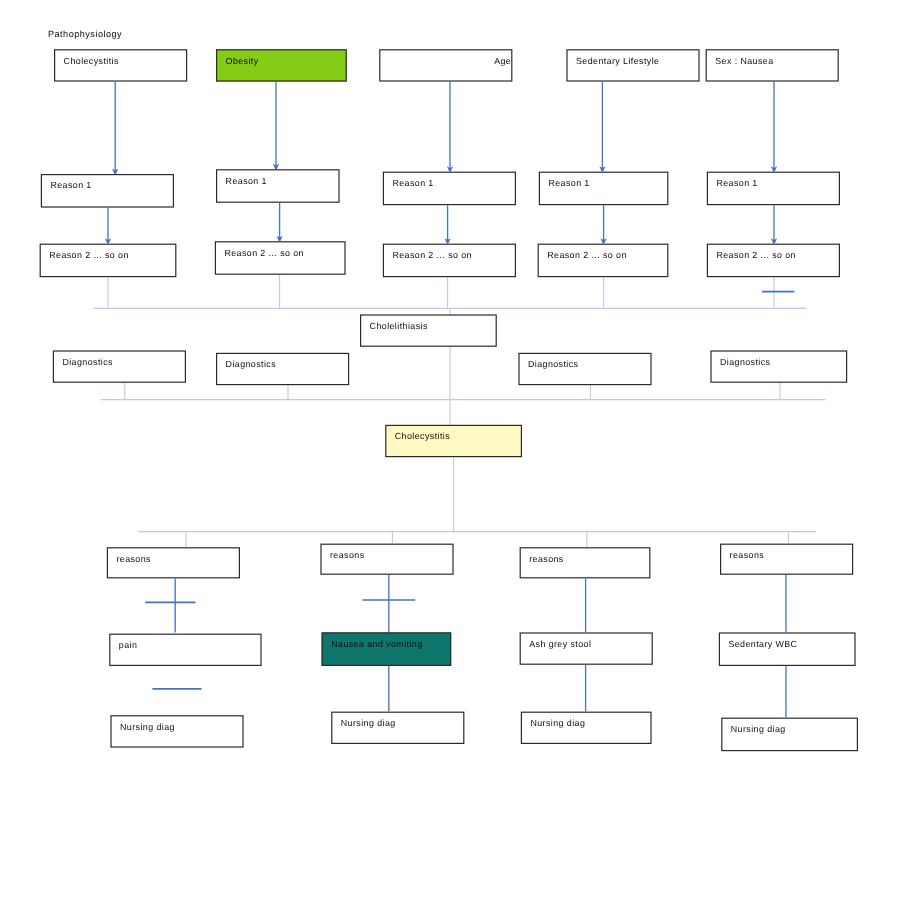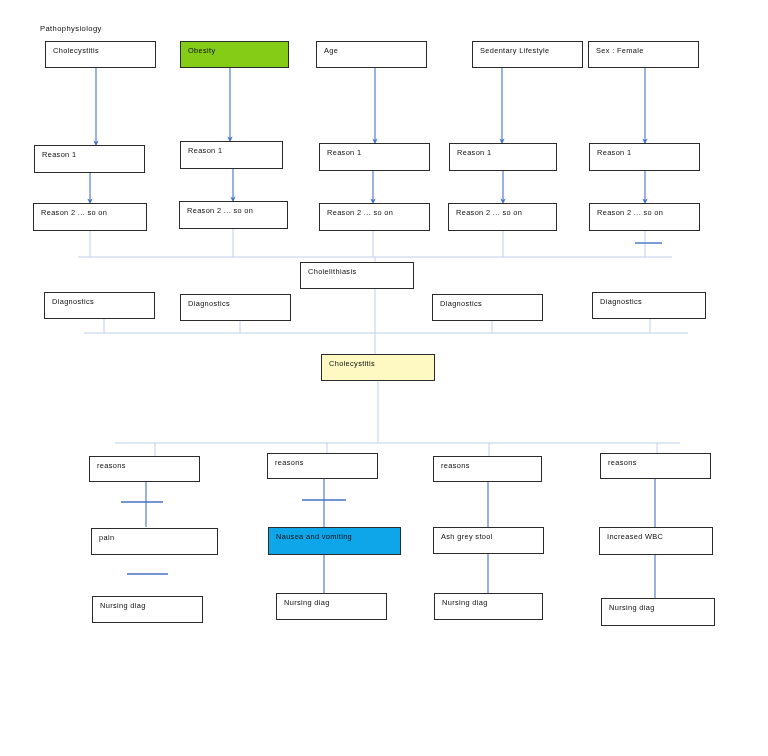--- a/index.html
+++ b/index.html
@@ -109,23 +109,23 @@
         <line x1="635" y1="243" x2="662" y2="243" stroke="#4472c4" stroke-width="1.4"></line>
         <line x1="121" y1="502" x2="163" y2="502" stroke="#4472c4" stroke-width="1.4"></line>
         <line x1="302" y1="500" x2="346" y2="500" stroke="#4472c4" stroke-width="1.4"></line>
         <line x1="127" y1="574" x2="168" y2="574" stroke="#4472c4" stroke-width="1.4"></line>
       </g>
   </svg>
 
   <div id="node-layer">
       <div class="node" style="left: 45px; top: 41px; width: 111px; height: 27px; border-color: rgb(43, 43, 43); background: rgb(255, 255, 255); color: rgb(13, 13, 13);">Cholecystitis</div>
       <div class="node" style="left: 180px; top: 41px; width: 109px; height: 27px; border-color: rgb(43, 43, 43); background: #84cc16; color: rgb(13, 13, 13);">Obesity</div>
-      <div class="node" style="left: 316px; top: 41px; width: 111px; height: 27px; border-color: rgb(43, 43, 43); background: rgb(255, 255, 255); color: rgb(13, 13, 13);">Age</div>
+      <div class="node" style="left: 316px; top: 41px; width: 111px; height: 27px; border-color: rgb(43, 43, 43); background: rgb(255, 255, 255); color: rgb(13, 13, 13); text-align: right;">Age</div>
       <div class="node" style="left: 448px; top: 41px; width: 111px; height: 27px; border-color: rgb(43, 43, 43); background: rgb(255, 255, 255); color: rgb(13, 13, 13); margin-left: 24px;">Sedentary Lifestyle</div>
-      <div class="node" style="left: 588px; top: 41px; width: 111px; height: 27px; border-color: rgb(43, 43, 43); background: rgb(255, 255, 255); color: rgb(13, 13, 13);">Sex : Female</div>
+      <div class="node" style="left: 588px; top: 41px; width: 111px; height: 27px; border-color: rgb(43, 43, 43); background: rgb(255, 255, 255); color: rgb(13, 13, 13);">Sex : Nausea</div>
       <div class="node" style="left: 34px; top: 145px; width: 111px; height: 28px; border-color: rgb(43, 43, 43); background: rgb(255, 255, 255); color: rgb(13, 13, 13);">Reason 1</div>
       <div class="node" style="left: 180px; top: 141px; width: 103px; height: 28px; border-color: rgb(43, 43, 43); background: rgb(255, 255, 255); color: rgb(13, 13, 13);">Reason 1</div>
       <div class="node" style="left: 319px; top: 143px; width: 111px; height: 28px; border-color: rgb(43, 43, 43); background: rgb(255, 255, 255); color: rgb(13, 13, 13);">Reason 1</div>
       <div class="node" style="left: 449px; top: 143px; width: 108px; height: 28px; border-color: rgb(43, 43, 43); background: rgb(255, 255, 255); color: rgb(13, 13, 13);">Reason 1</div>
       <div class="node" style="left: 589px; top: 143px; width: 111px; height: 28px; border-color: rgb(43, 43, 43); background: rgb(255, 255, 255); color: rgb(13, 13, 13);">Reason 1</div>
       <div class="node" style="left: 33px; top: 203px; width: 114px; height: 28px; border-color: rgb(43, 43, 43); background: rgb(255, 255, 255); color: rgb(13, 13, 13);">Reason 2 ... so on</div>
       <div class="node" style="left: 179px; top: 201px; width: 109px; height: 28px; border-color: rgb(43, 43, 43); background: rgb(255, 255, 255); color: rgb(13, 13, 13);">Reason 2 ... so on</div>
       <div class="node" style="left: 319px; top: 203px; width: 111px; height: 28px; border-color: rgb(43, 43, 43); background: rgb(255, 255, 255); color: rgb(13, 13, 13);">Reason 2 ... so on</div>
       <div class="node" style="left: 448px; top: 203px; width: 109px; height: 28px; border-color: rgb(43, 43, 43); background: rgb(255, 255, 255); color: rgb(13, 13, 13);">Reason 2 ... so on</div>
       <div class="node" style="left: 589px; top: 203px; width: 111px; height: 28px; border-color: rgb(43, 43, 43); background: rgb(255, 255, 255); color: rgb(13, 13, 13);">Reason 2 ... so on</div>
@@ -133,22 +133,22 @@
       <div class="node" style="left: 44px; top: 292px; width: 111px; height: 27px; border-color: rgb(43, 43, 43); background: rgb(255, 255, 255); color: rgb(13, 13, 13);">Diagnostics</div>
       <div class="node" style="left: 180px; top: 294px; width: 111px; height: 27px; border-color: rgb(43, 43, 43); background: rgb(255, 255, 255); color: rgb(13, 13, 13);">Diagnostics</div>
       <div class="node" style="left: 432px; top: 294px; width: 111px; height: 27px; border-color: rgb(43, 43, 43); background: rgb(255, 255, 255); color: rgb(13, 13, 13);">Diagnostics</div>
       <div class="node" style="left: 592px; top: 292px; width: 114px; height: 27px; border-color: rgb(43, 43, 43); background: rgb(255, 255, 255); color: rgb(13, 13, 13);">Diagnostics</div>
       <div class="node" style="left: 321px; top: 354px; width: 114px; height: 27px; border-color: rgb(43, 43, 43); background: #fef9c3; color: rgb(13, 13, 13);">Cholecystitis</div>
       <div class="node" style="left: 89px; top: 456px; width: 111px; height: 26px; border-color: rgb(43, 43, 43); background: rgb(255, 255, 255); color: rgb(13, 13, 13);">reasons</div>
       <div class="node" style="left: 267px; top: 453px; width: 111px; height: 26px; border-color: rgb(43, 43, 43); background: rgb(255, 255, 255); color: rgb(13, 13, 13);">reasons</div>
       <div class="node" style="left: 433px; top: 456px; width: 109px; height: 26px; border-color: rgb(43, 43, 43); background: rgb(255, 255, 255); color: rgb(13, 13, 13);">reasons</div>
       <div class="node" style="left: 600px; top: 453px; width: 111px; height: 26px; border-color: rgb(43, 43, 43); background: rgb(255, 255, 255); color: rgb(13, 13, 13);">reasons</div>
       <div class="node" style="left: 91px; top: 528px; width: 127px; height: 27px; border-color: rgb(43, 43, 43); background: rgb(255, 255, 255); color: rgb(13, 13, 13);">pain</div>
-      <div class="node" style="left: 268px; top: 527px; width: 133px; height: 28px; border-color: rgb(43, 43, 43); background: #0ea5e9; color: rgb(13, 13, 13);">Nausea and vomiting</div>
+      <div class="node" style="left: 268px; top: 527px; width: 108px; height: 28px; border-color: rgb(43, 43, 43); background: #0f766e; color: rgb(13, 13, 13);">Nausea and vomiting</div>
       <div class="node" style="left: 433px; top: 527px; width: 111px; height: 27px; border-color: rgb(43, 43, 43); background: rgb(255, 255, 255); color: rgb(13, 13, 13);">Ash grey stool</div>
-      <div class="node" style="left: 599px; top: 527px; width: 114px; height: 28px; border-color: rgb(43, 43, 43); background: rgb(255, 255, 255); color: rgb(13, 13, 13);">Increased WBC</div>
+      <div class="node" style="left: 599px; top: 527px; width: 114px; height: 28px; border-color: rgb(43, 43, 43); background: rgb(255, 255, 255); color: rgb(13, 13, 13);">Sedentary WBC</div>
       <div class="node" style="left: 92px; top: 596px; width: 111px; height: 27px; border-color: rgb(43, 43, 43); background: rgb(255, 255, 255); color: rgb(13, 13, 13);">Nursing diag</div>
       <div class="node" style="left: 276px; top: 593px; width: 111px; height: 27px; border-color: rgb(43, 43, 43); background: rgb(255, 255, 255); color: rgb(13, 13, 13);">Nursing diag</div>
       <div class="node" style="left: 434px; top: 593px; width: 109px; height: 27px; border-color: rgb(43, 43, 43); background: rgb(255, 255, 255); color: rgb(13, 13, 13);">Nursing diag</div>
       <div class="node" style="left: 601px; top: 598px; width: 114px; height: 28px; border-color: rgb(43, 43, 43); background: rgb(255, 255, 255); color: rgb(13, 13, 13);">Nursing diag</div>
     </div>
 
 </div>
 
 </body></html>

